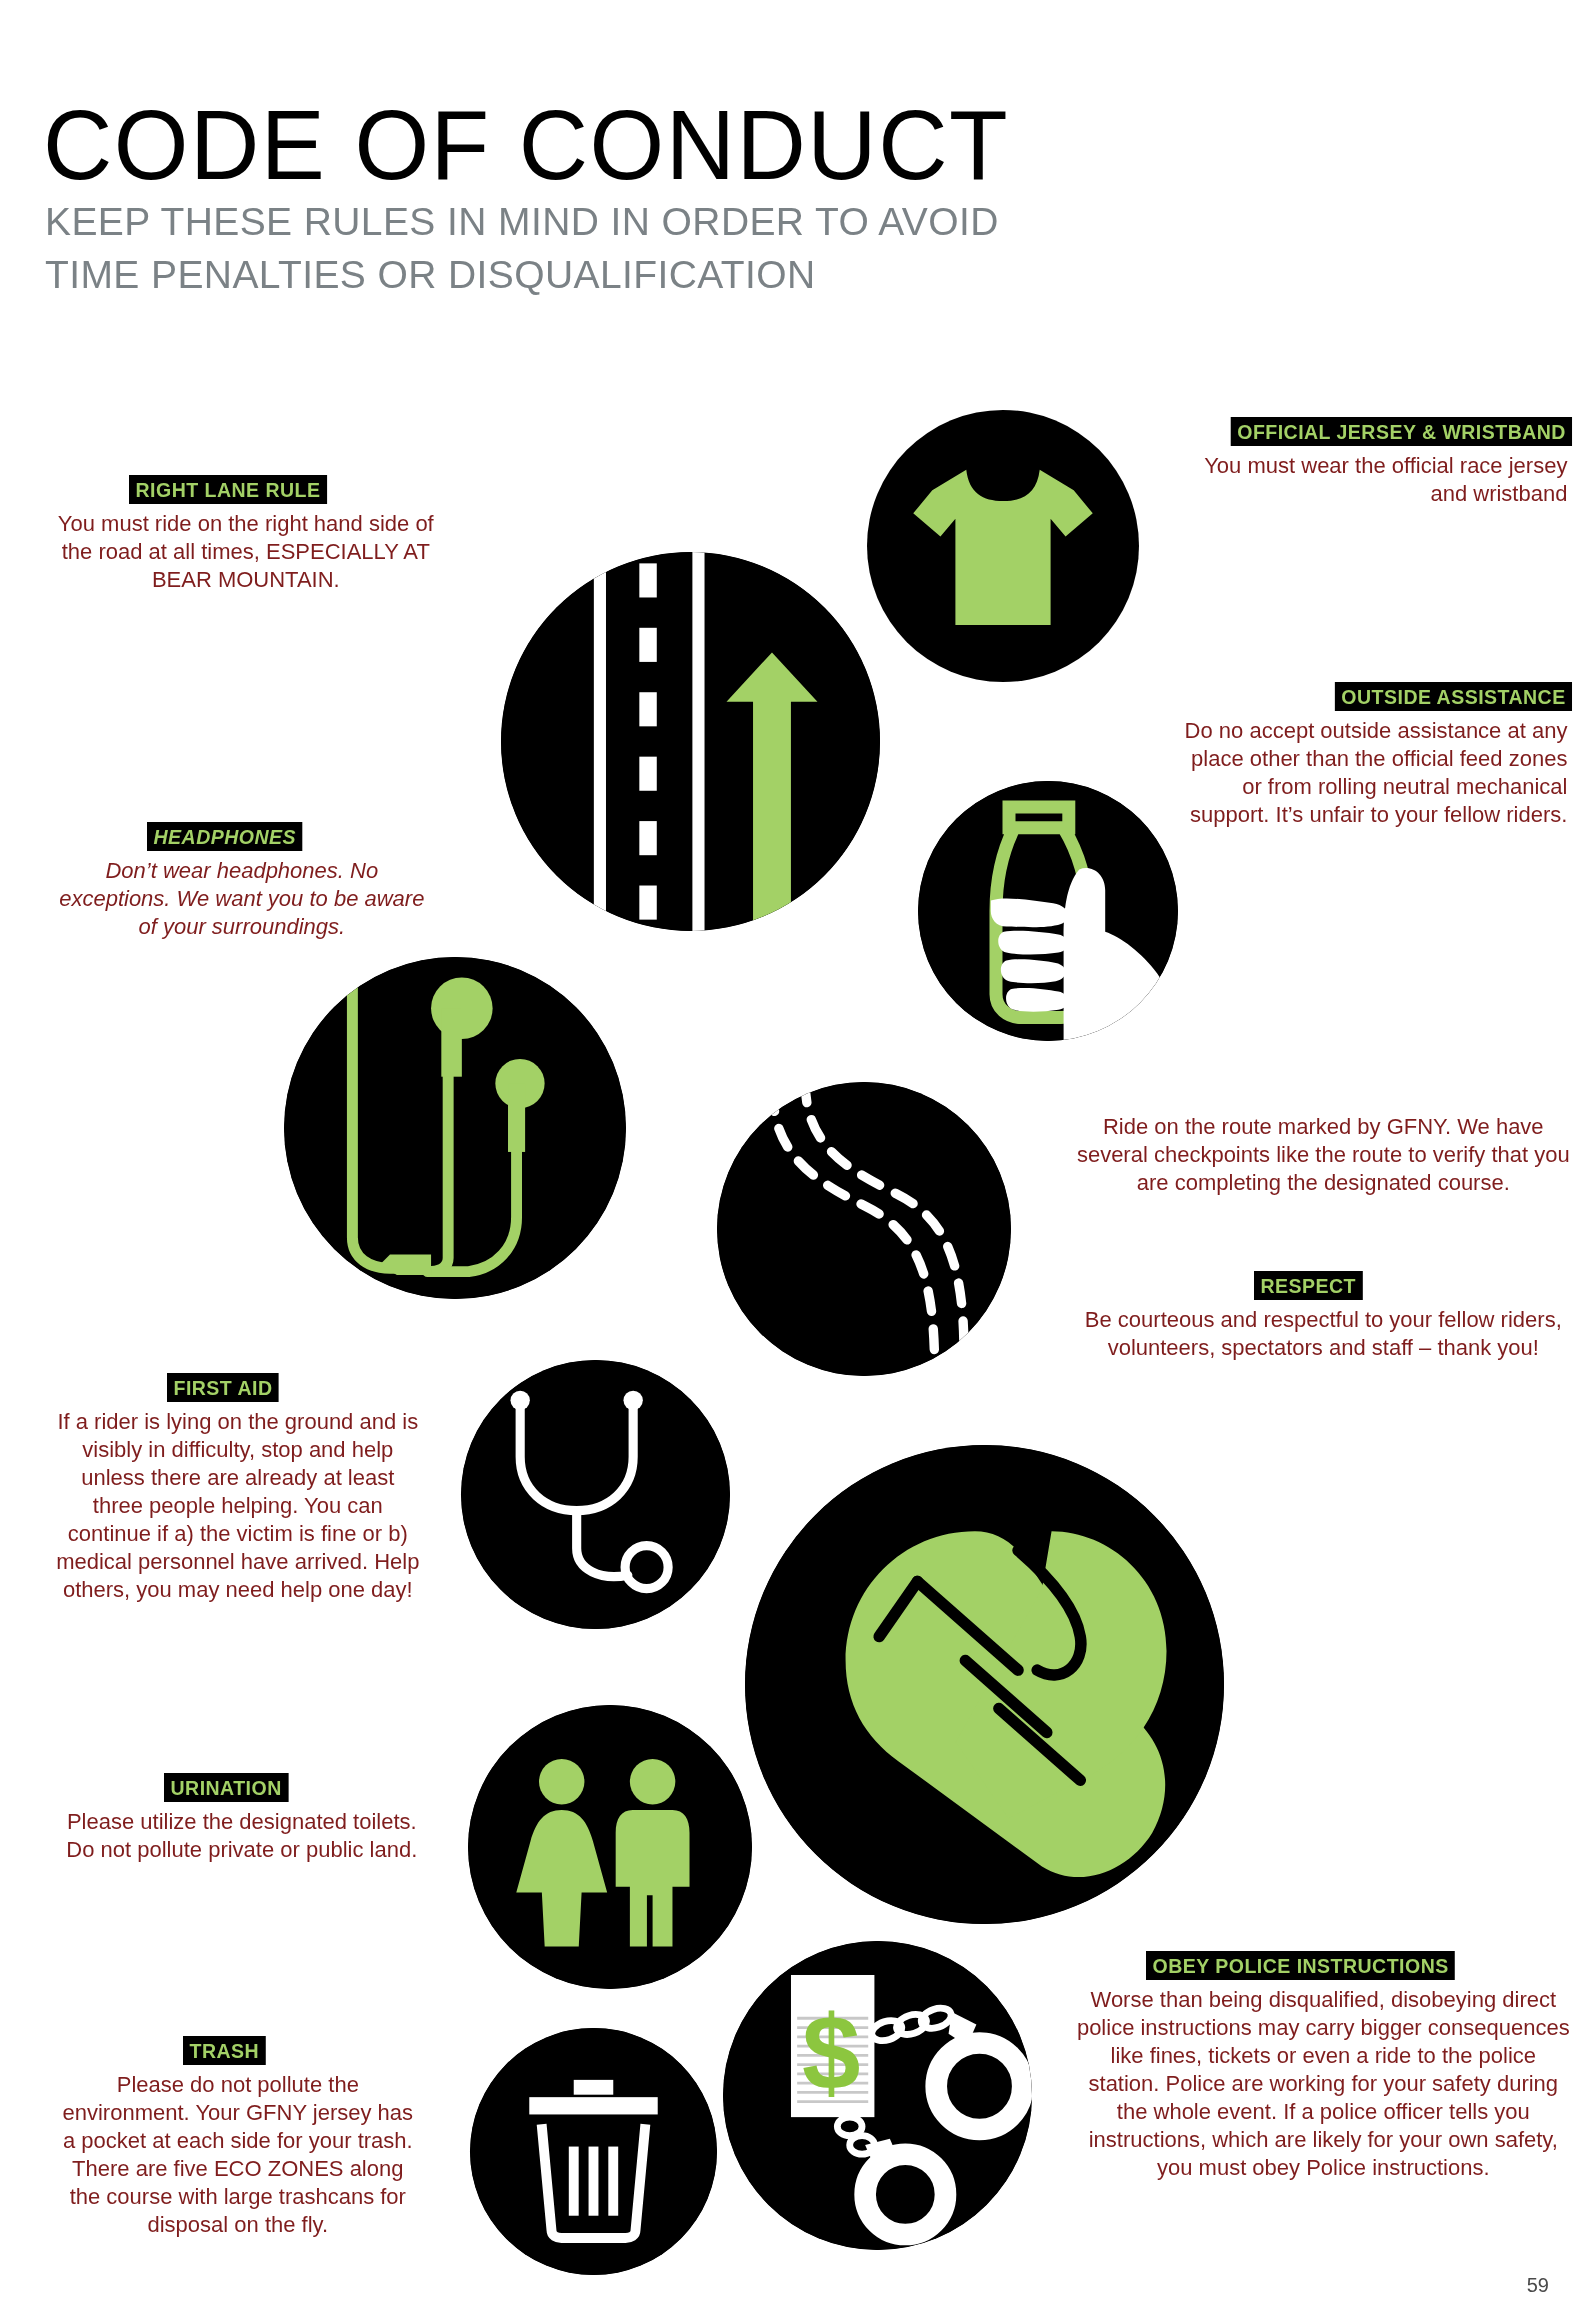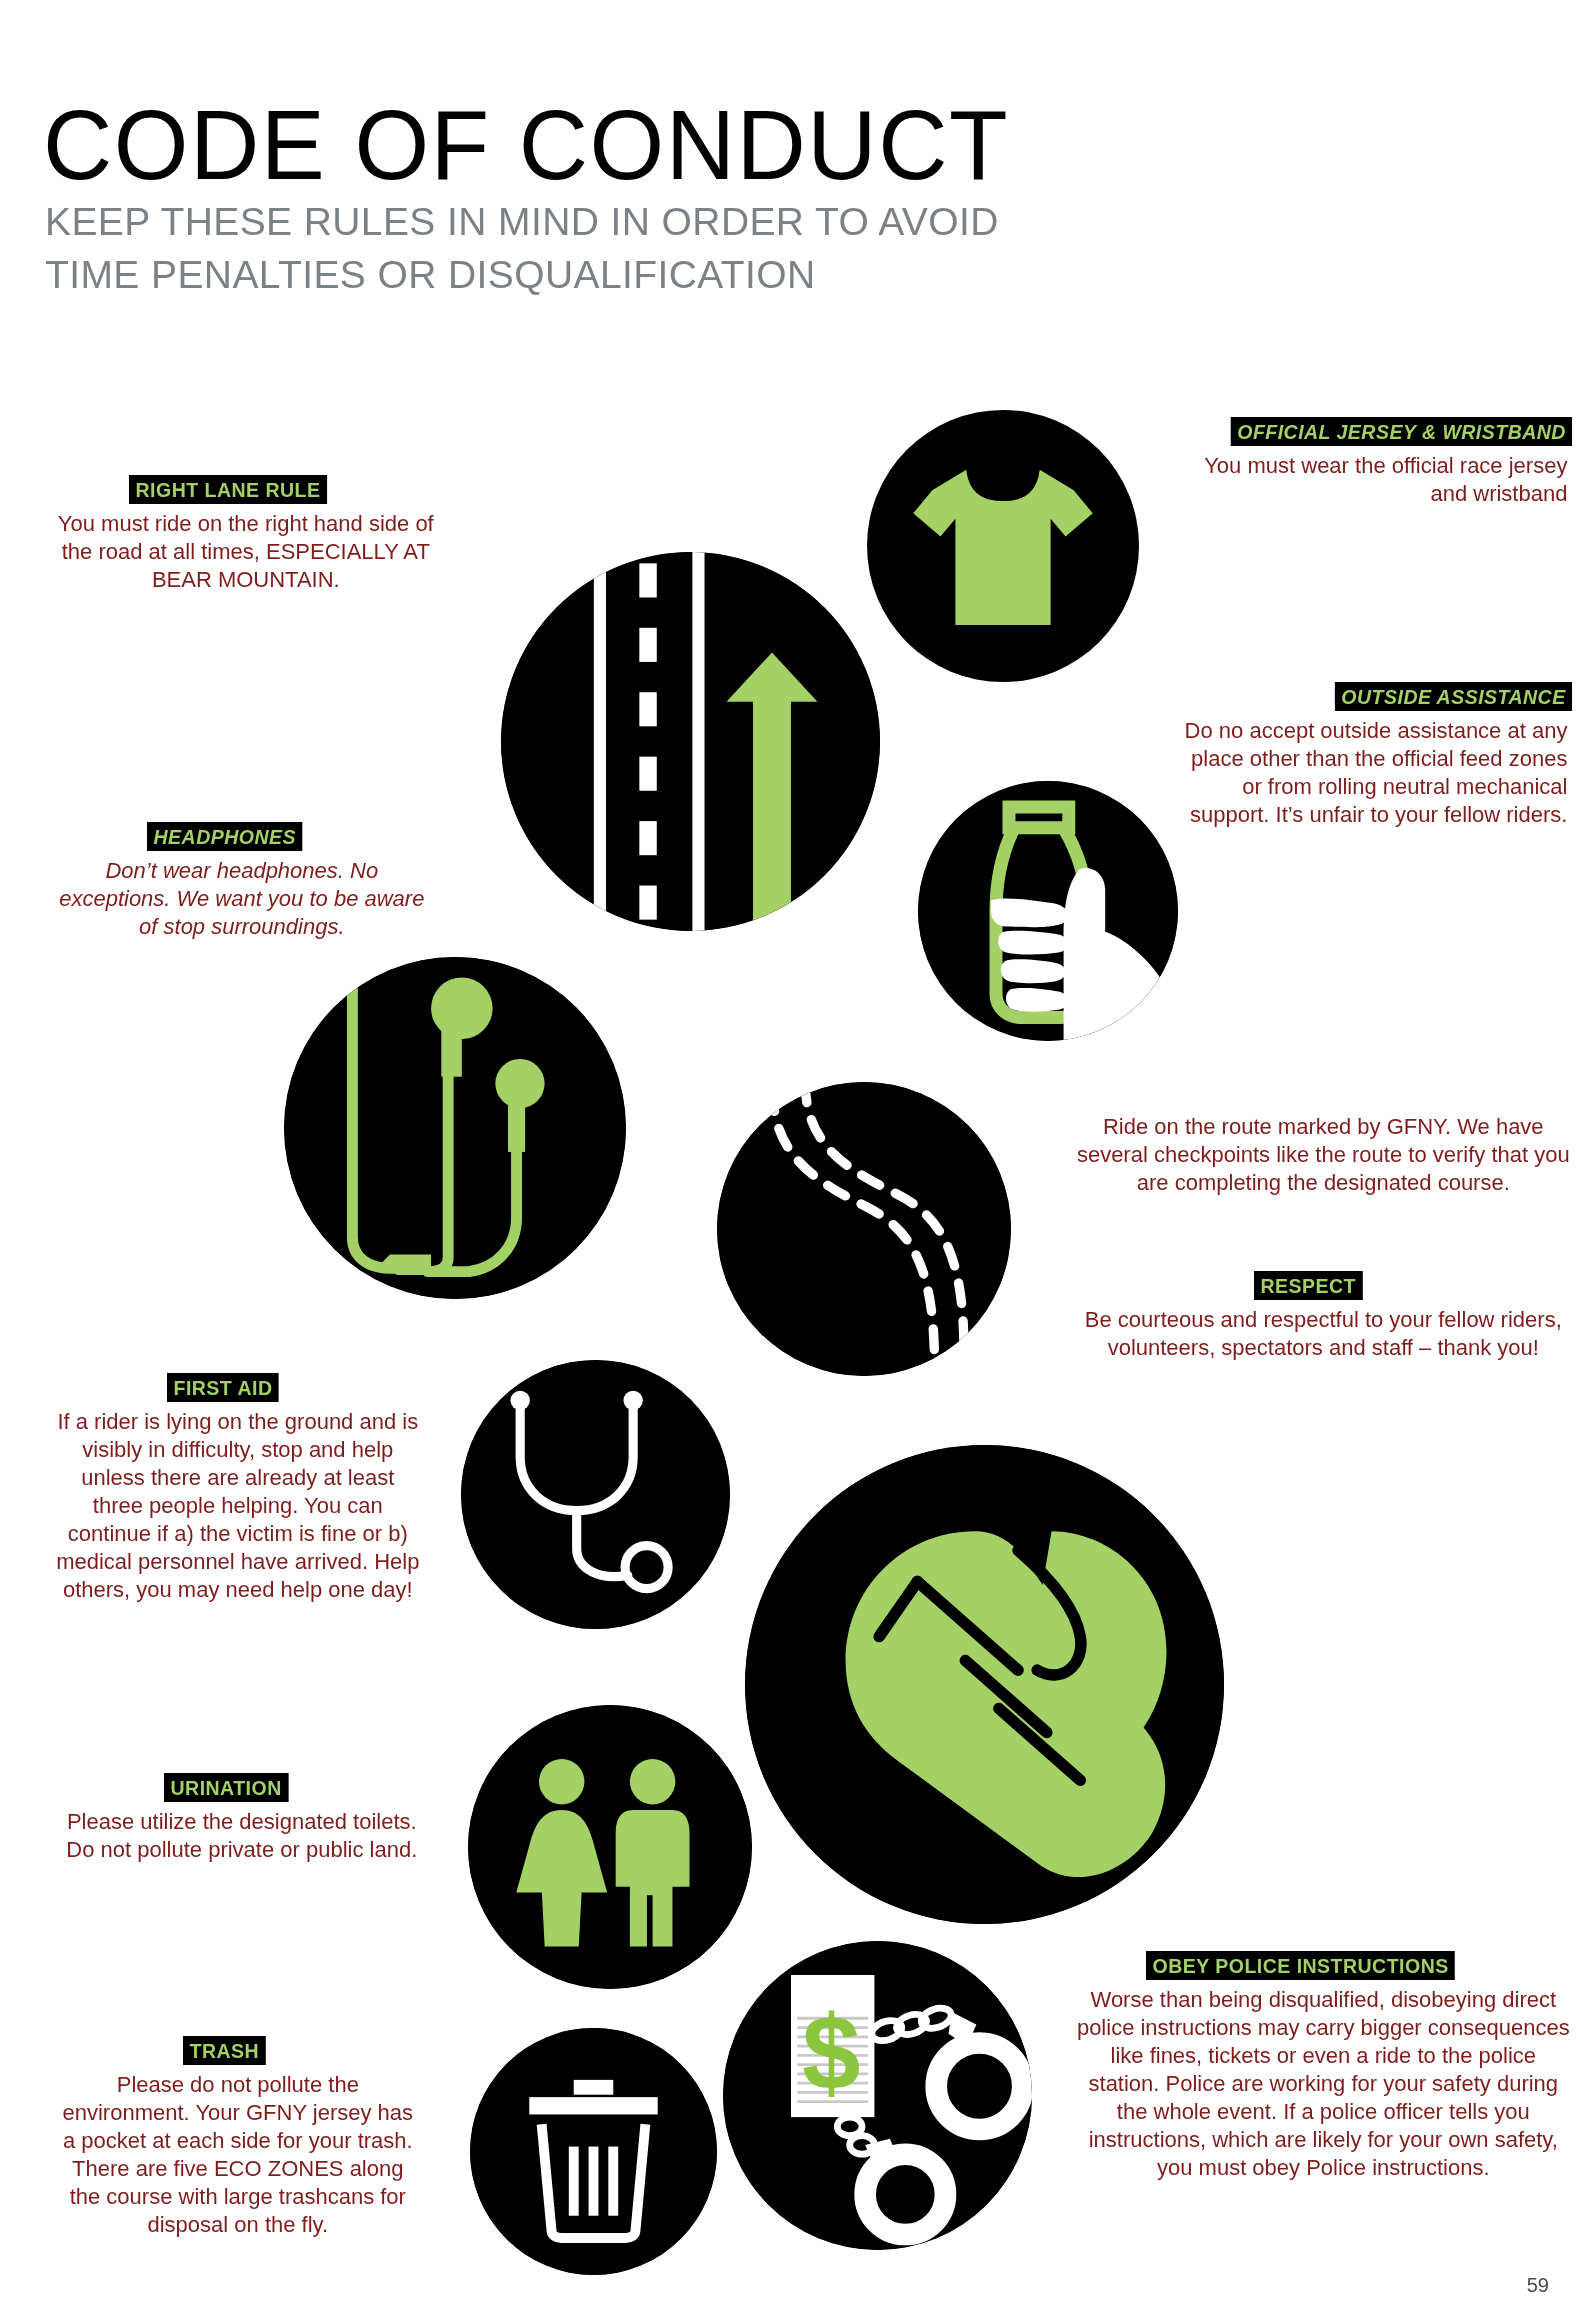--- a/index.html
+++ b/index.html
@@ -74,21 +74,20 @@
   }
   .rule.align-right {
     text-align: right;
   }
   .rule.align-right .rule-body {
     padding-left: 0;
     padding-right: 4.6px;
   }
   .rule.align-right .label-wrap {
     text-align: right;
-    font-style: italic;
   }
 
   
   .icon-circle {
     position: absolute;
     border-radius: 50%;
     background: #000000;
     overflow: hidden;
   }
   .icon-circle svg { display: block; width: 100%; height: 100%; }
@@ -267,21 +266,21 @@
     </svg>
   </div>
 
   <div class="rule" style="left:34px; top:475px; width:402px;">
     <div class="label-wrap"><span class="rule-label">RIGHT LANE RULE</span></div>
     <div class="rule-body">You must ride on the right hand side of the road at all times, ESPECIALLY AT BEAR MOUNTAIN.</div>
   </div>
 
   <div class="rule" style="left:34px; top:822px; width:394px;font-style:italic;">
     <div class="label-wrap"><span class="rule-label">HEADPHONES</span></div>
-    <div class="rule-body">Don’t wear headphones. No exceptions. We want you to be aware of stop surroundings.</div>
+    <div class="rule-body">Don’t wear headphones. No exceptions. We want you to be aware of your surroundings.</div>
   </div>
 
   <div class="rule" style="left:34px; top:1373px; width:386px;">
     <div class="label-wrap"><span class="rule-label">FIRST AID</span></div>
     <div class="rule-body">If a rider is lying on the ground and is visibly in difficulty, stop and help unless there are already at least three people helping. You can continue if a) the victim is fine or b) medical personnel have arrived. Help others, you may need help one day!</div>
   </div>
 
   <div class="rule" style="left:34px; top:1773px; width:394px;">
     <div class="label-wrap"><span class="rule-label">URINATION</span></div>
     <div class="rule-body">Please utilize the designated toilets. Do not pollute private or public land.</div>

